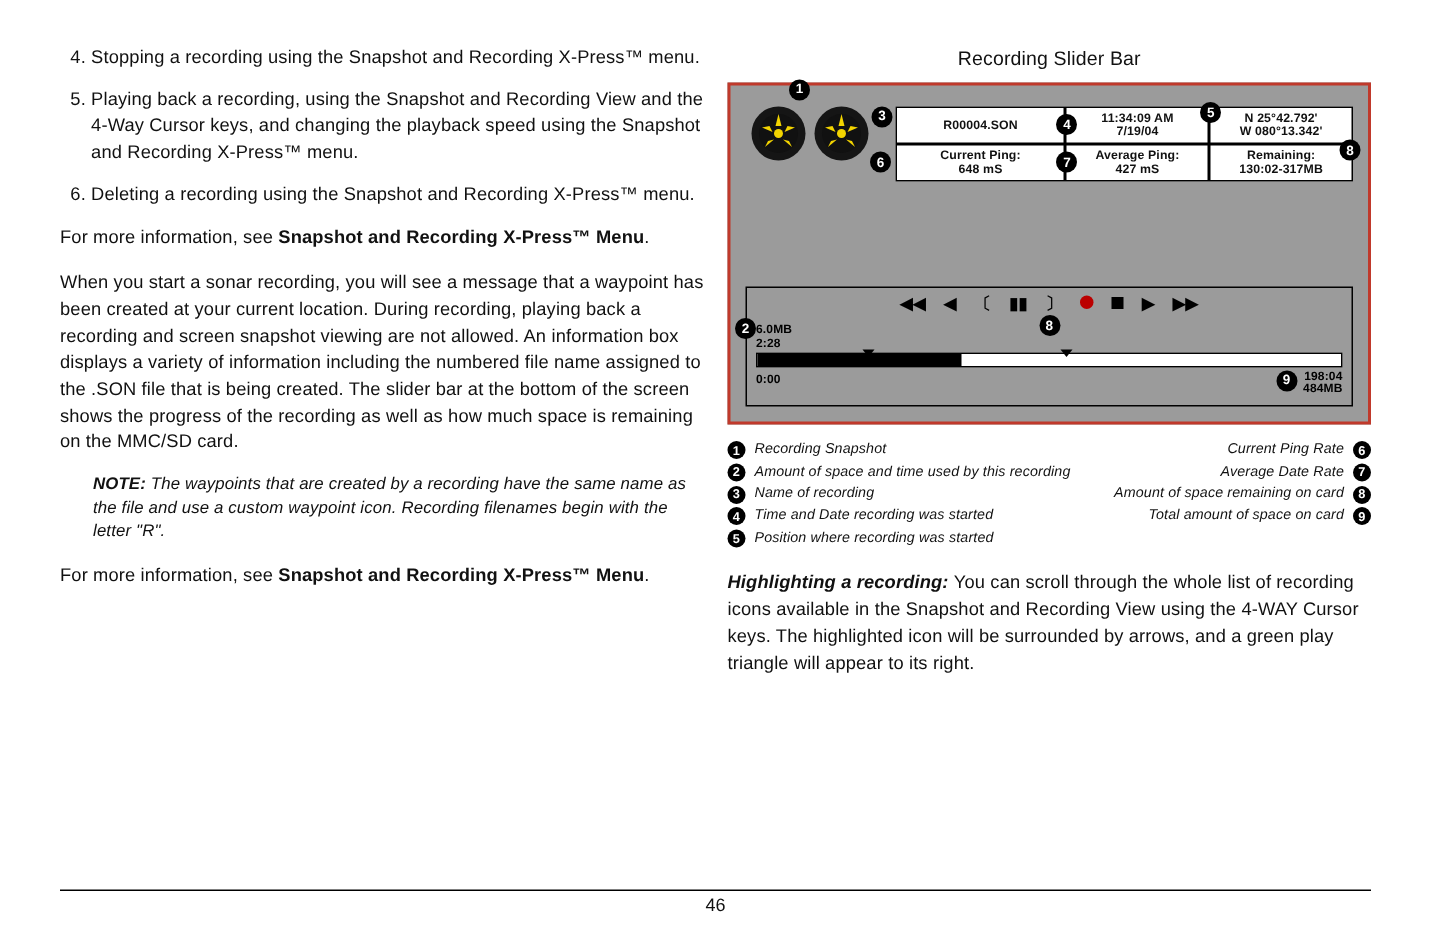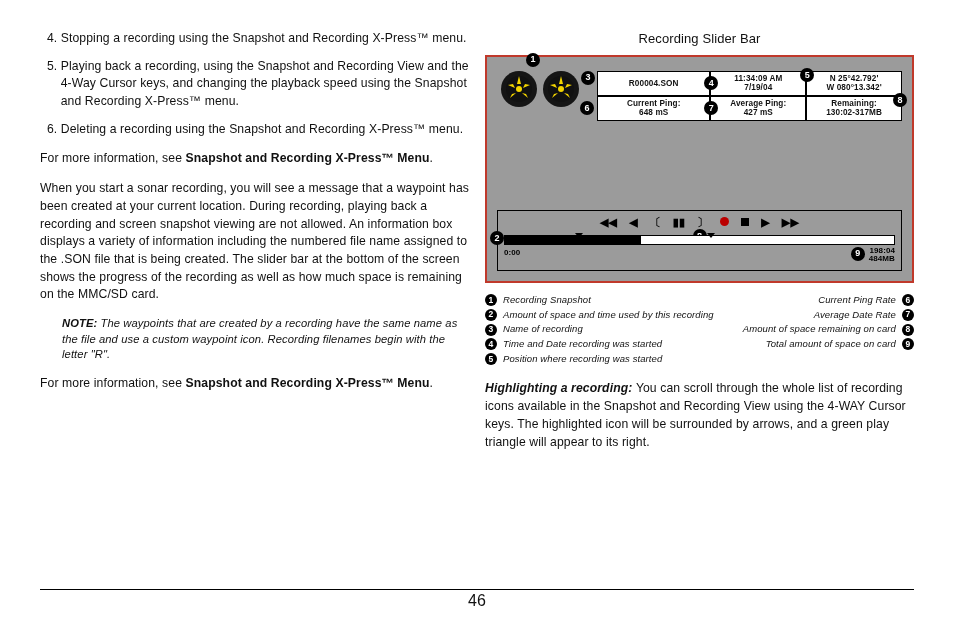--- a/index.html
+++ b/index.html
@@ -193,21 +193,21 @@
   }
   .legend-col { display:flex; flex-direction:column; }
   .legend-row { display:flex; align-items:center; gap:6px; }
   .legend .right .legend-row { justify-content:flex-end; }
   .legend .callout { position: static; width:12px; height:12px; font-size:8.5px; }
   
   .footer {
     border-top: 1px solid #000;
     margin-top: 6px;
     text-align:center;
-    font-size: 16px;
+    font-size: 12px;
     padding-top: 2px;
   }
 </style>
 </head>
 <body>
 
 <div class="page">
   <div class="columns">
 
     <div class="col">
@@ -324,20 +324,26 @@
             <span class="sym">〔</span>
             <span class="sym">▮▮</span>
             <span class="sym">〕</span>
             <span class="sym"><span class="rec-dot"></span></span>
             <span class="sym"><span class="stop-sq"></span></span>
             <span class="sym">▶</span>
             <span class="sym">▶▶</span>
           </div>
           <span class="callout" style="left:-8px; top:20px;">2</span>
           <span class="callout" style="left:50%; top:18px; margin-left:-7px">8</span>
+          <div class="meta-row">
+            <div class="meta-left">
+              <span>6.0MB</span>
+              <span>2:28</span>
+            </div>
+          </div>
           <div class="slider">
             <div class="slider-track">
               <div class="slider-fill"></div>
               <div class="slider-tick" style="left:18%"></div>
               <div class="slider-tick" style="left:52%"></div>
             </div>
           </div>
           <div class="slider-sub">
             <span>0:00</span>
             <span class="right">

